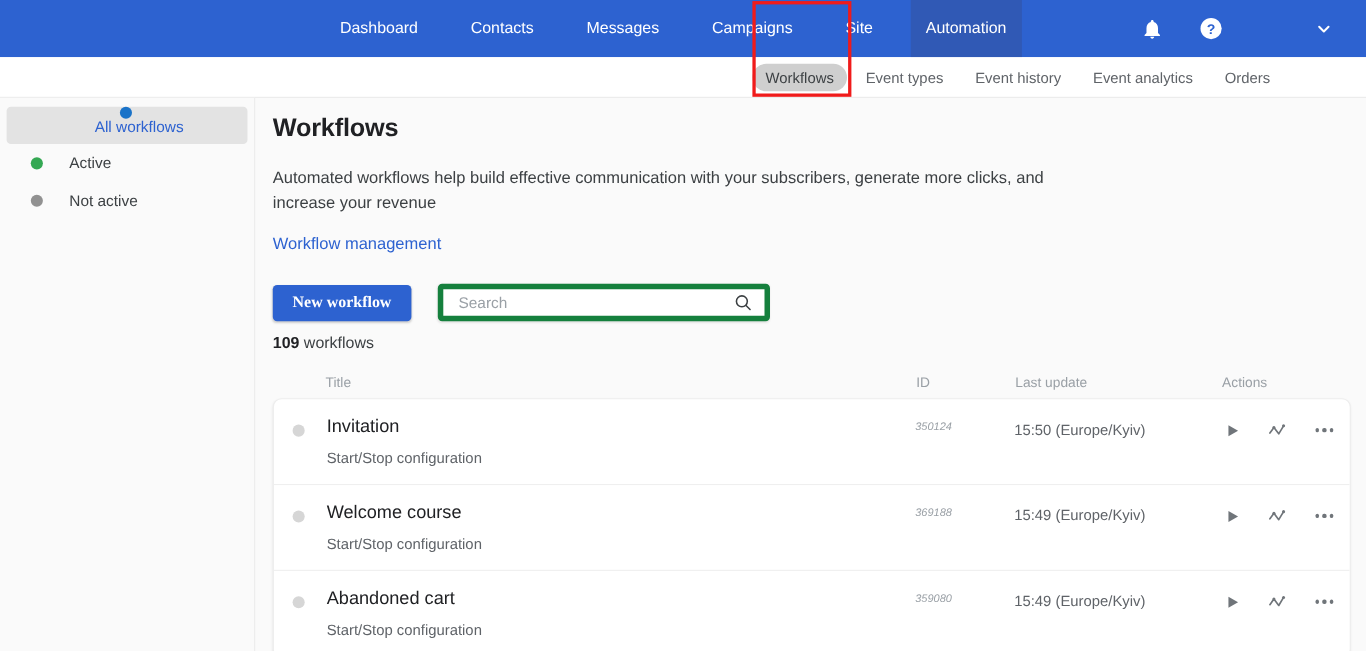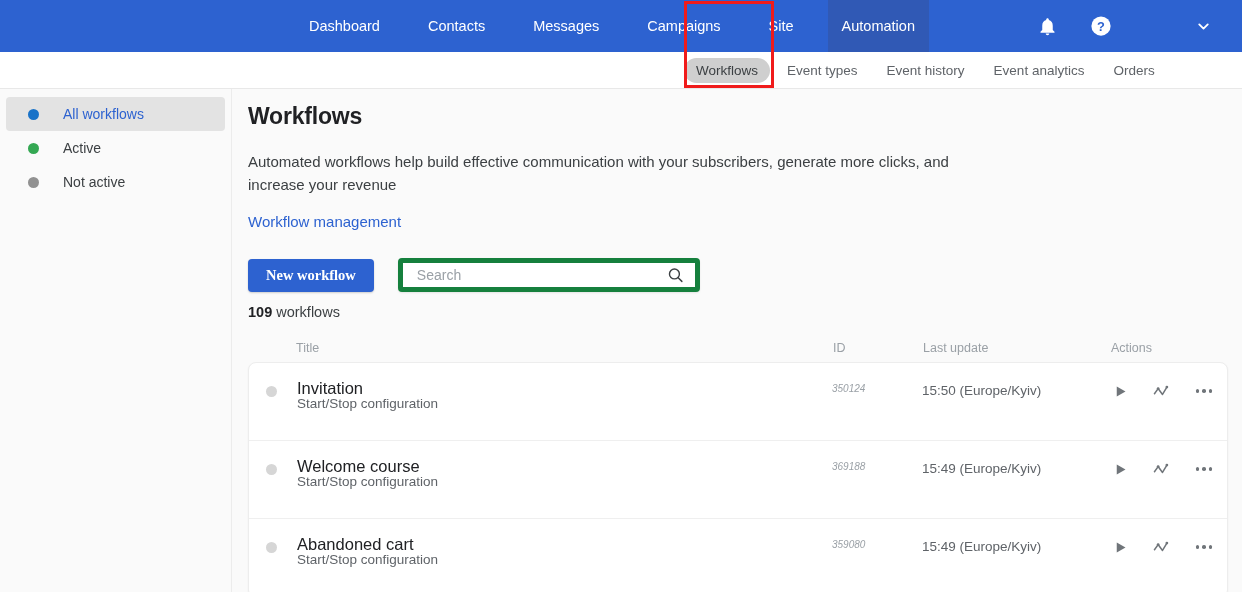--- a/index.html
+++ b/index.html
@@ -96,21 +96,21 @@
   .side-item {
     display: flex; align-items: center;
     height: 34px;
     margin: 0 6px;
     padding-left: 22px;
     border-radius: 4px;
     cursor: pointer;
     font-size: 14px;
     color: #3c4043;
   }
-  .side-item.active { background: #e3e3e3; color: #2d62d0; }
+  .side-item.active { background: #e3e3e3; color: #2d62d0; flex-direction: column; }
   .dot {
     width: 11px; height: 11px; border-radius: 50%;
     margin-right: 24px; flex: 0 0 11px;
   }
   .side-item-label { line-height: 1; }
 
   
   .main {
     flex: 1 1 auto;
     padding: 14px 7px 0 16px;
@@ -229,20 +229,21 @@
   }
   .row-title {
     font-size: 16.5px;
     color: #202124;
     line-height: 1.1;
     cursor: pointer;
   }
   .row-sub {
     font-size: 13.5px;
     color: #5f6368;
+    margin-top: 13px;
     line-height: 1.1;
   }
   .row-id {
     flex: 0 0 90px;
     font-size: 10px;
     font-style: italic;
     color: #9aa0a6;
     padding-top: 4px;
   }
   .row-upd {

